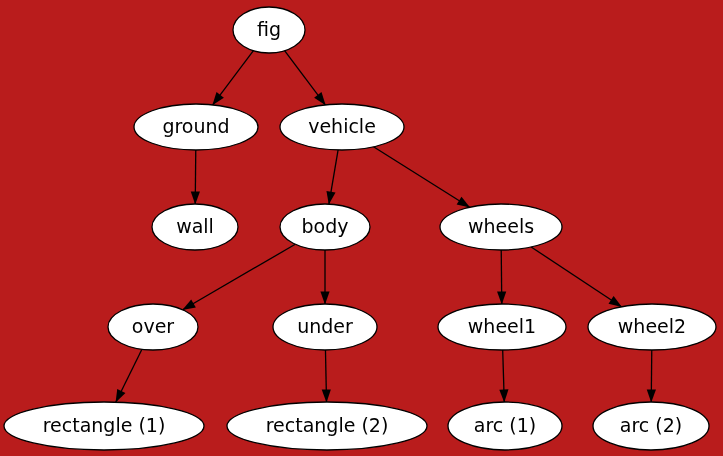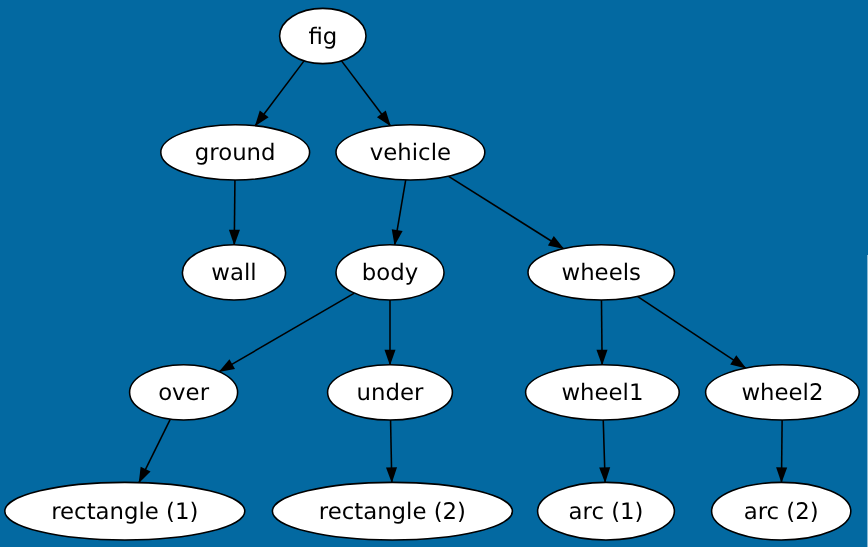--- a/index.html
+++ b/index.html
@@ -4,21 +4,21 @@
 <style>
   html, body {
     margin: 0;
     padding: 0;
     background: #ffffff;
   }
   .canvas-wrap {
     position: relative;
     width: 723px;
     height: 456px;
-    background: #0369a1;
+    background: #b91c1c;
     overflow: hidden;
     font-family: "DejaVu Sans", sans-serif;
   }
   svg text {
     font-family: "DejaVu Sans", sans-serif;
   }
 </style>
 </head>
 <body>
 

